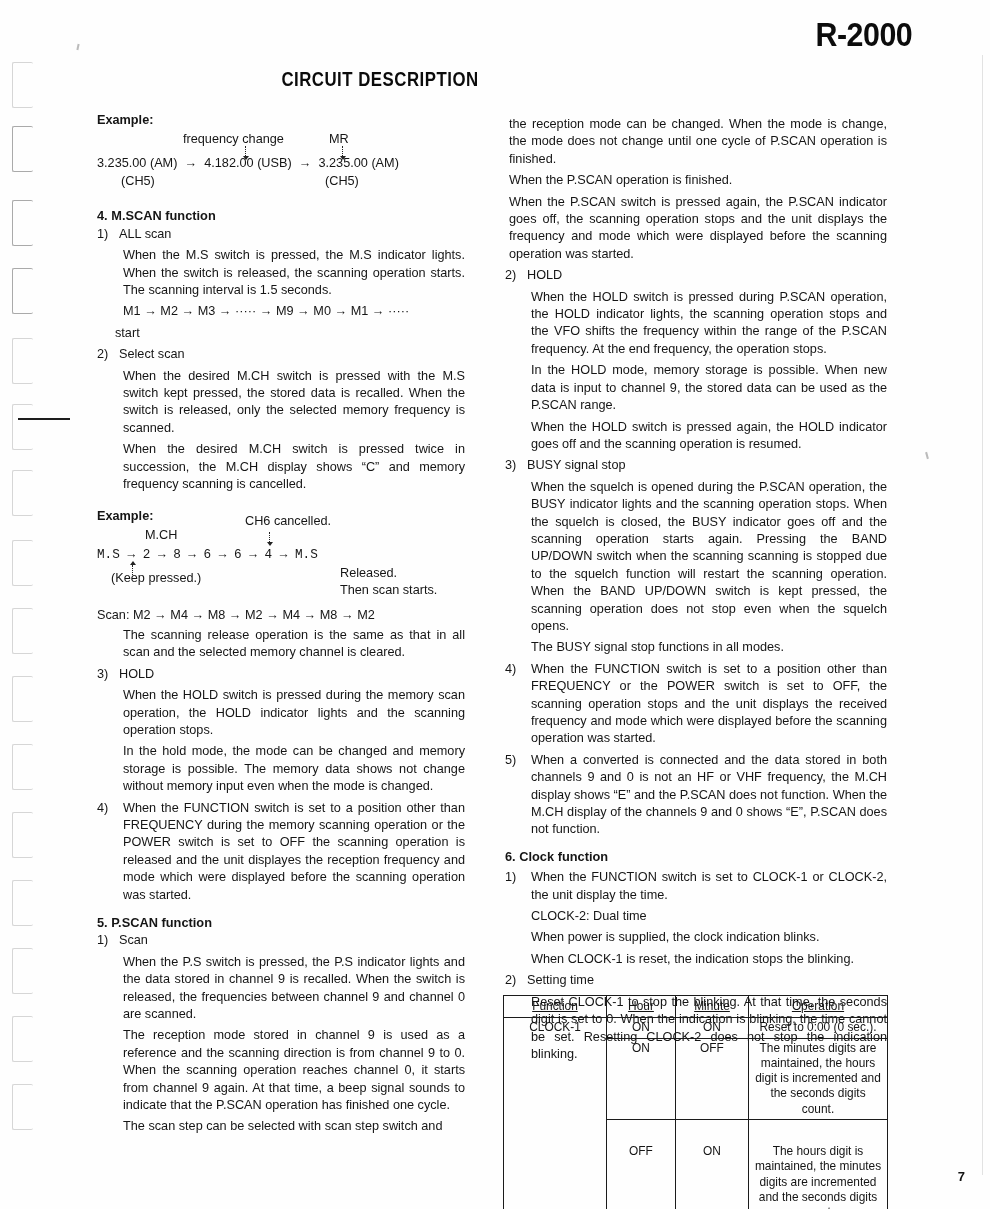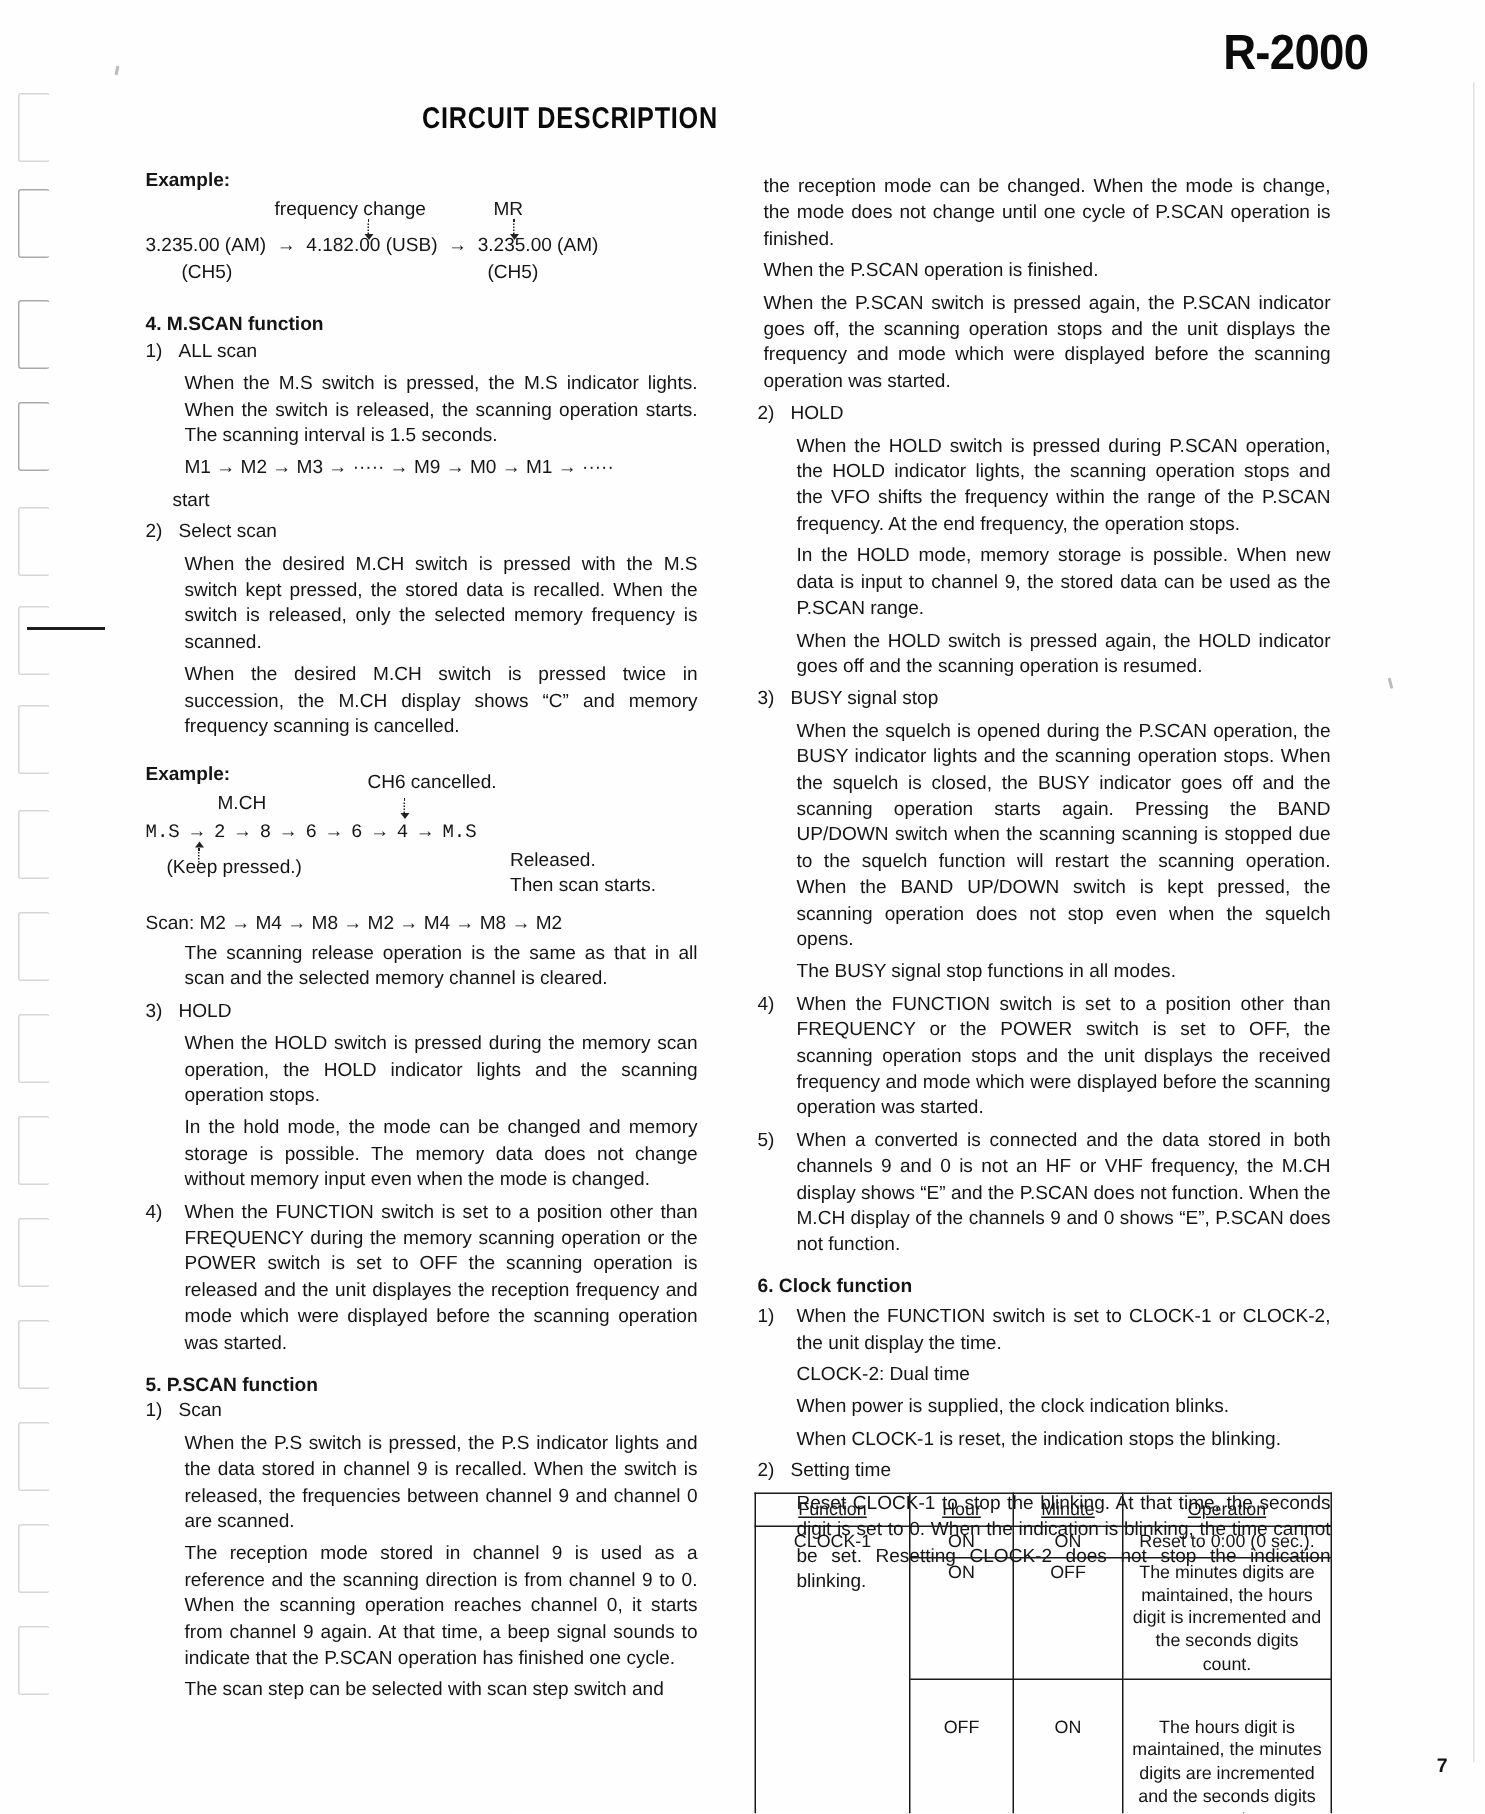--- a/index.html
+++ b/index.html
@@ -287,21 +287,21 @@
       <span class="scan">Scan: M2 → M4 → M8 → M2 → M4 → M8 → M2</span>
     </div>
 
     <p class="just indent">The scanning release operation is the same as that in all scan and the selected memory channel is cleared.</p>
 
     <div class="item">
       <span class="marker">3)</span>
       <div class="body">
         <div>HOLD</div>
         <p class="just">When the HOLD switch is pressed during the memory scan operation, the HOLD indicator lights and the scanning operation stops.</p>
-        <p class="just">In the hold mode, the mode can be changed and memory storage is possible.  The memory data does not change without memory input even when the mode is changed.</p>
+        <p class="just">In the hold mode, the mode can be changed and memory storage is possible.  The memory data shows not change without memory input even when the mode is changed.</p>
       </div>
     </div>
 
     <div class="item">
       <span class="marker">4)</span>
       <div class="body">
         <p class="just">When the FUNCTION switch is set to a position other than FREQUENCY during the memory scanning operation or the POWER switch is set to OFF the scanning operation is released and the unit displayes the reception frequency and mode which were displayed before the scanning operation was started.</p>
       </div>
     </div>
 

